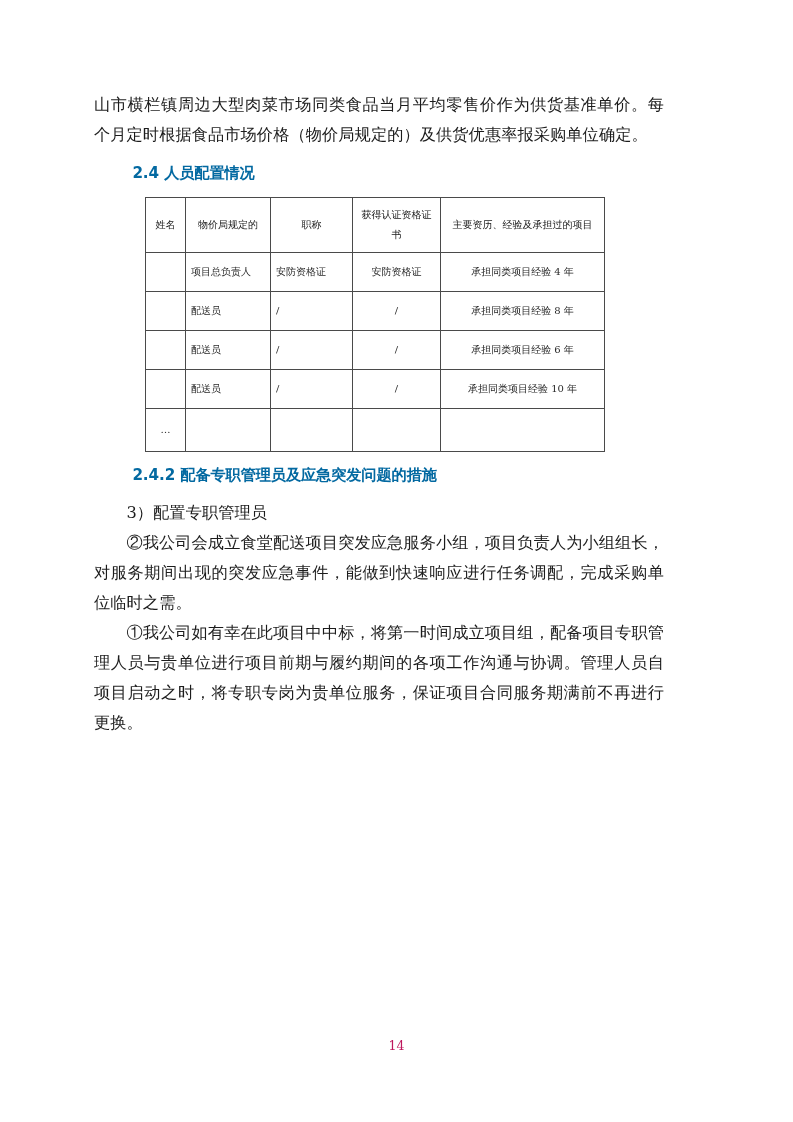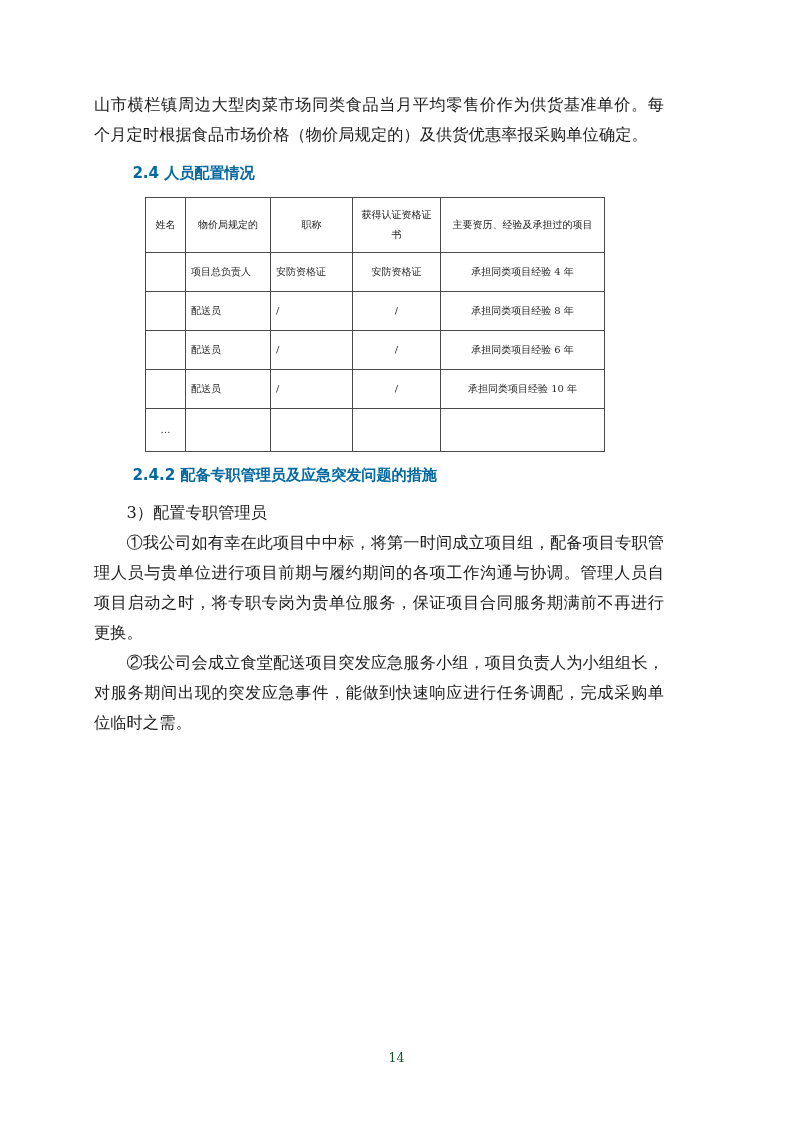--- a/index.html
+++ b/index.html
@@ -87,22 +87,21 @@
   tr.row-last td { height: 34px; }
 
   .page-number {
     position: absolute;
     left: 0;
     right: 0;
     top: 1038px;
     text-align: center;
     font-family: "DejaVu Serif", "Liberation Serif", serif;
     font-size: 12.5px;
-    color: #14532d;
-    margin-top: 12px;
+    color: #be185d;
   }
 </style>
 </head>
 <body>
 
 <div class="page">
 
   <div class="content">
 
     <p class="body-text">山市横栏镇周边大型肉菜市场同类食品当月平均零售价作为供货基准单价。每个月定时根据食品市场价格（物价局规定的）及供货优惠率报采购单位确定。</p>
@@ -166,21 +165,21 @@
             <td class="cell-exp"></td>
           </tr>
         </tbody>
       </table>
     </div>
 
     <h3 class="heading">2.4.2 配备专职管理员及应急突发问题的措施</h3>
 
     <p class="body-text" style="padding-left:2em;">3）配置专职管理员</p>
 
+    <p class="body-text indent2">②我公司会成立食堂配送项目突发应急服务小组，项目负责人为小组组长，对服务期间出现的突发应急事件，能做到快速响应进行任务调配，完成采购单位临时之需。</p>
+
     <p class="body-text indent2">①我公司如有幸在此项目中中标，将第一时间成立项目组，配备项目专职管理人员与贵单位进行项目前期与履约期间的各项工作沟通与协调。管理人员自项目启动之时，将专职专岗为贵单位服务，保证项目合同服务期满前不再进行更换。</p>
-
-    <p class="body-text indent2">②我公司会成立食堂配送项目突发应急服务小组，项目负责人为小组组长，对服务期间出现的突发应急事件，能做到快速响应进行任务调配，完成采购单位临时之需。</p>
 
   </div>
 
   <div class="page-number">14</div>
 
 </div>
 
 </body></html>

